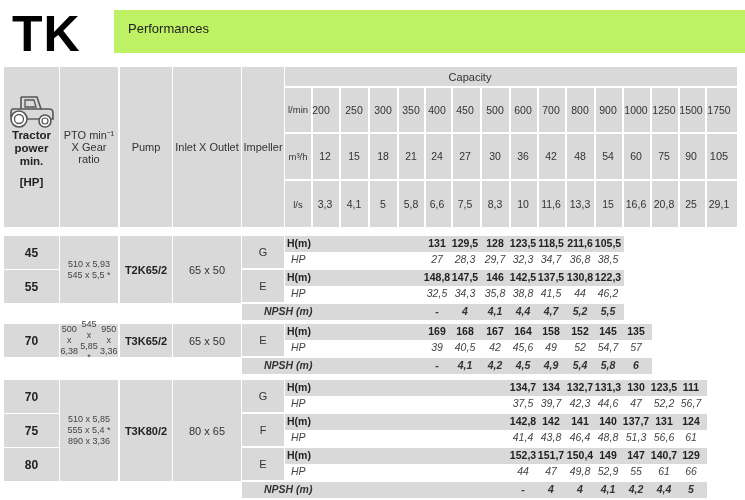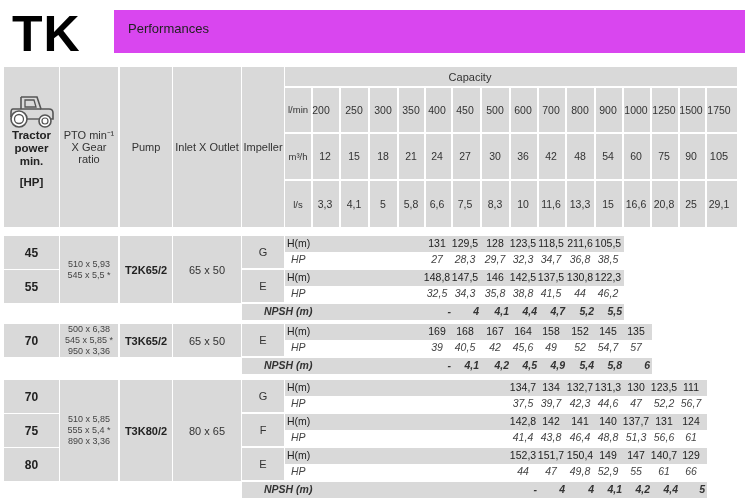--- a/index.html
+++ b/index.html
@@ -1,31 +1,31 @@
 <!DOCTYPE html>
 <html><head>
 <meta charset="utf-8">
 <style>
   body { margin:0; background:#ffffff; font-family:"Liberation Sans", sans-serif; color:#333; }
   .page { position:relative; width:745px; height:500px; overflow:hidden; background:#fff; }
   .brand { position:absolute; left:12px; top:6px; font-size:50px; font-weight:bold; color:#000; letter-spacing:1px; line-height:56px; }
-  .titlebar { position:absolute; left:114px; top:10px; width:631px; height:43px; background:#d946ef; }
+  .titlebar { position:absolute; left:114px; top:10px; width:631px; height:43px; background:#bef264; }
   .titlebar span { position:absolute; left:14px; top:11px; font-size:13px; color:#222; }
   .g { background:#d9d9d9; }
   .cell { position:absolute; box-sizing:border-box; display:flex; align-items:center; justify-content:center; text-align:center; font-size:11px; color:#333; }
   .vl { position:absolute; width:2px; background:#fff; }
   .hl { position:absolute; height:2px; background:#fff; }
   .row { position:absolute; height:16px; }
   .row.dark { background:#d9d9d9; }
   .row.light { background:#fff; }
   .lbl { position:absolute; font-size:10.5px; top:1px; }
   .val { position:absolute; font-size:10.5px; top:1px; width:28px; text-align:center; }
-  .b { font-weight:normal; color:#222; }
+  .b { font-weight:bold; color:#222; }
   .i { font-style:italic; color:#444; }
-  .bi { font-weight:bold; font-style:italic; color:#333;text-align:right; }
+  .bi { font-weight:bold; font-style:italic; color:#333; }
 </style>
 </head>
 <body>
 
 <div class="page">
   <div class="brand">TK</div>
   <div class="titlebar">
     <span>Performances</span>
   </div>
 
@@ -181,21 +181,21 @@
           <span class="lbl bi" style="left:22px">NPSH (m)</span>
       </div>
       <span class="val bi" style="left:423px;top:305px;position:absolute">-</span>
       <span class="val bi" style="left:451px;top:305px;position:absolute">4</span>
       <span class="val bi" style="left:481px;top:305px;position:absolute">4,1</span>
       <span class="val bi" style="left:509px;top:305px;position:absolute">4,4</span>
       <span class="val bi" style="left:537px;top:305px;position:absolute">4,7</span>
       <span class="val bi" style="left:566px;top:305px;position:absolute">5,2</span>
       <span class="val bi" style="left:594px;top:305px;position:absolute">5,5</span>
       <div class="cell g" style="left:4px;top:324px;width:55px;height:33px;font-weight:bold;font-size:12px;color:#222">70</div>
-      <div class="cell g" style="left:60px;top:324px;width:58px;height:33px;flex-direction:column;font-size:9px;line-height:11px;color:#444">
+      <div class="cell g" style="left:60px;top:324px;width:58px;height:33px;flex-direction:row;font-size:9px;line-height:11px;color:#444">
         <div>500 x 6,38</div>
         <div>545 x 5,85 *</div>
         <div>950 x 3,36</div>
       </div>
       <div class="cell g" style="left:120px;top:324px;width:52px;height:33px;font-weight:bold;color:#222">T3K65/2</div>
       <div class="cell g" style="left:173px;top:324px;width:68px;height:33px">65 x 50</div>
       <div class="cell g" style="left:242px;top:324px;width:42px;height:32px">E</div>
       <div class="row dark" style="left:285px;top:324px;width:367px">
             <span class="lbl b" style="left:2px">H(m)</span>
       </div>

